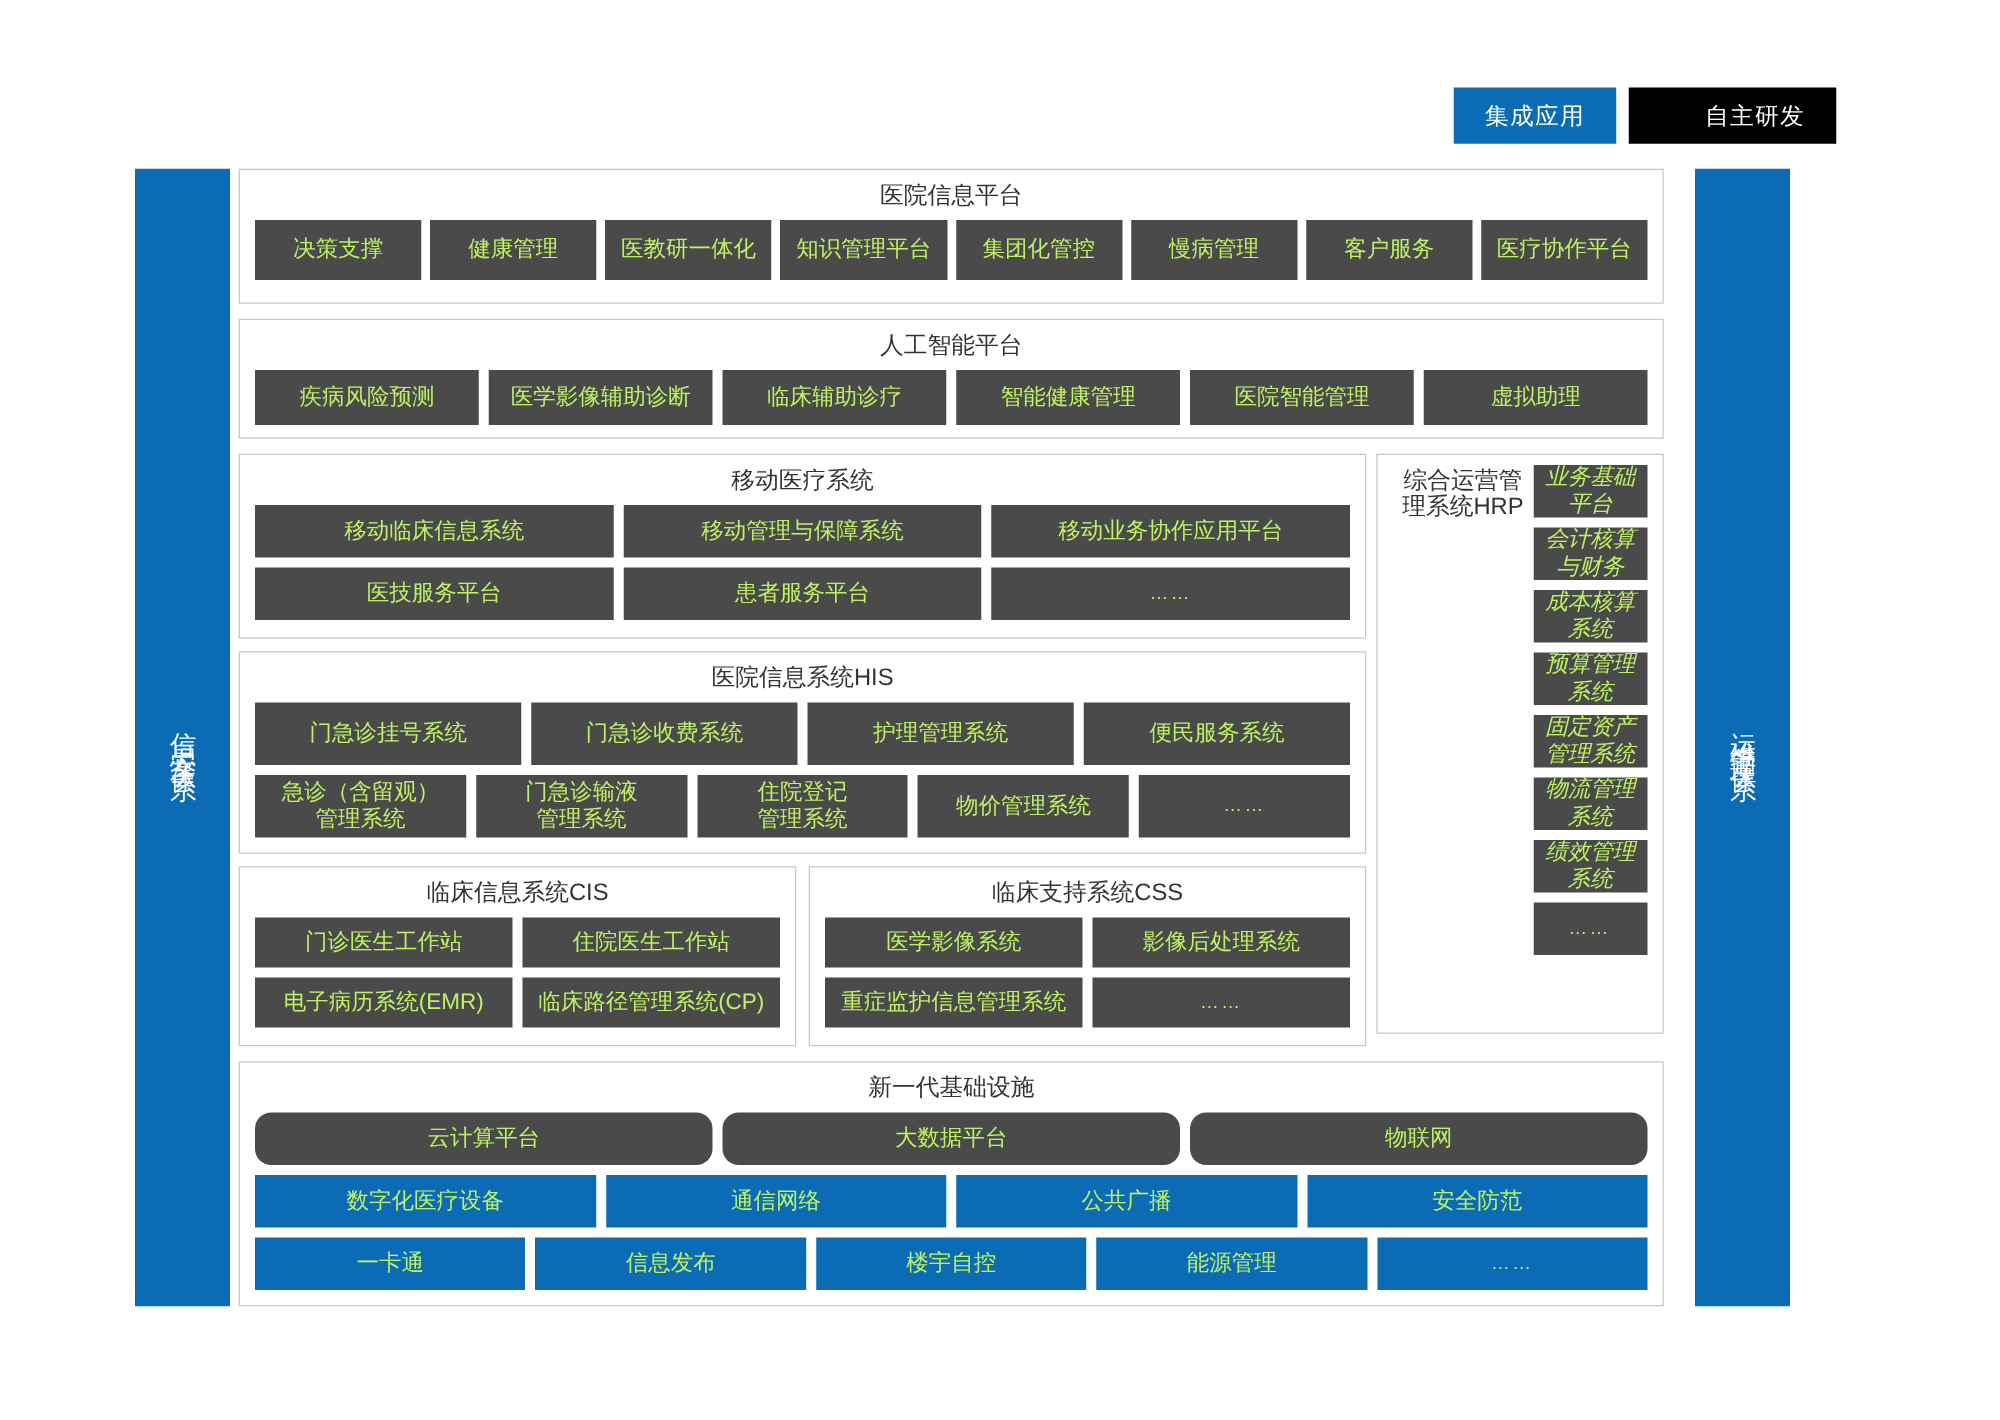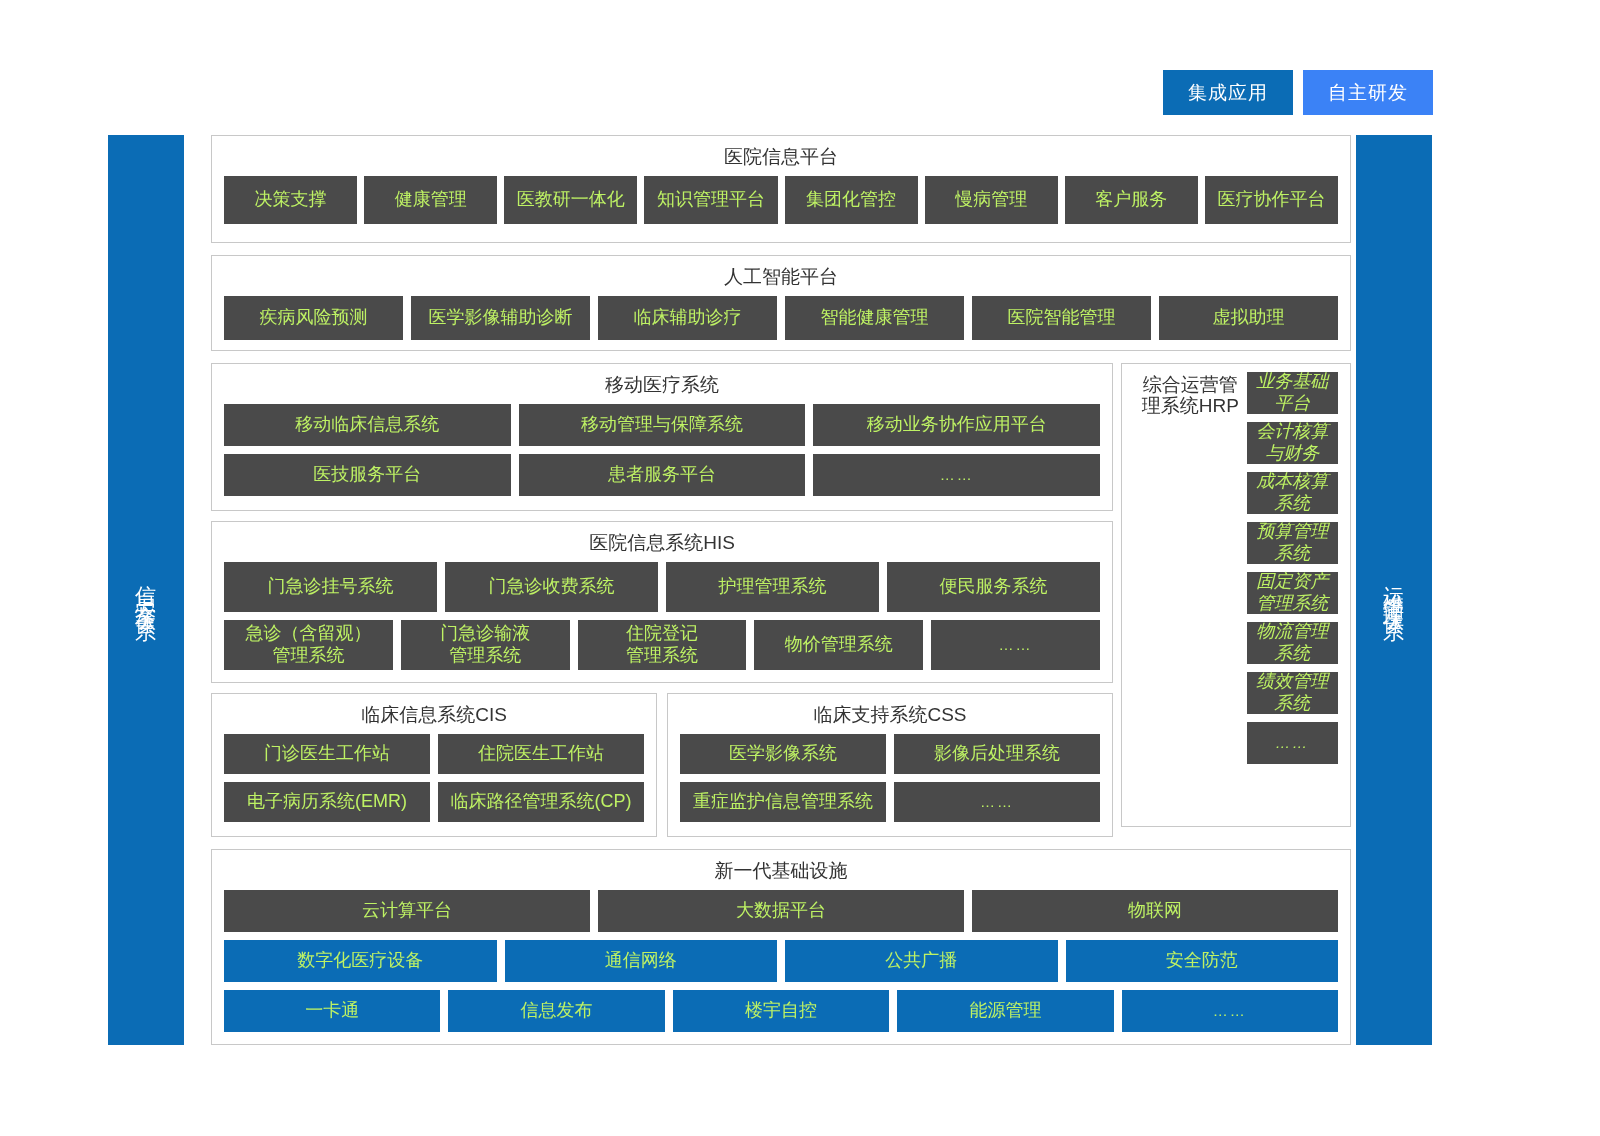--- a/index.html
+++ b/index.html
@@ -13,38 +13,38 @@
   }
   .canvas{position:relative;width:1600px;height:1136px;}
 
   
   .legend{position:absolute;top:70px;left:1163px;display:flex;gap:10px;}
   .legend-chip{
     width:130px;height:45px;display:flex;align-items:center;justify-content:center;
     color:#fff;font-size:19px;letter-spacing:1px;
   }
   .chip-blue{background:#0b6cb5;}
-  .chip-dark{background:#3b82f6;}
+  .chip-dark{background:#000000;padding-left:36px;}
 
   
   .side-bar{
     position:absolute;top:135px;width:76px;height:910px;
     background:#0b6cb5;color:#fff;
     display:flex;align-items:center;justify-content:center;
   }
   .side-left{left:108px;}
   .side-right{left:1356px;}
   .side-text{
     writing-mode:vertical-rl;text-orientation:upright;
     font-size:21px;letter-spacing:7px;line-height:1;
   }
 
   
   .main{
-    position:absolute;left:211px;top:135px;width:1140px;height:910px;
+    position:absolute;left:191px;top:135px;width:1140px;height:910px;
     display:flex;flex-direction:column;
   }
 
   .panel{
     border:1px solid #c8c8c8;background:#ffffff;
     padding:8px 12px 12px 12px;box-sizing:border-box;
   }
   .panel-title{
     text-align:center;font-size:19px;color:#333;
     padding:3px 0 8px 0;line-height:1.1;
@@ -90,21 +90,21 @@
   .sec-css{flex:1 1 auto;}
   .sec-pair .box{height:40px;flex:1 1 0;}
 
   
   .sec-hrp{height:464px;display:flex;flex-direction:row;}
   .sec-hrp .hrp-list{display:flex;flex-direction:column;gap:8px;font-style:italic;}
   .sec-hrp .box{height:42px;width:100%;}
 
   
   .sec-infra{height:200px;margin-top:12px;}
-  .sec-infra .row-dark .box{height:42px;flex:1 1 0;}
+  .sec-infra .row-dark .box{height:42px;flex:1 1 0;border-radius:13px;}
   .sec-infra .row-blue .box{height:42px;flex:1 1 0;}
 </style>
 </head>
 <body>
 
 <div class="canvas">
 
   <div class="legend">
     <div class="legend-chip chip-blue">集成应用</div>
     <div class="legend-chip chip-dark">自主研发</div>

